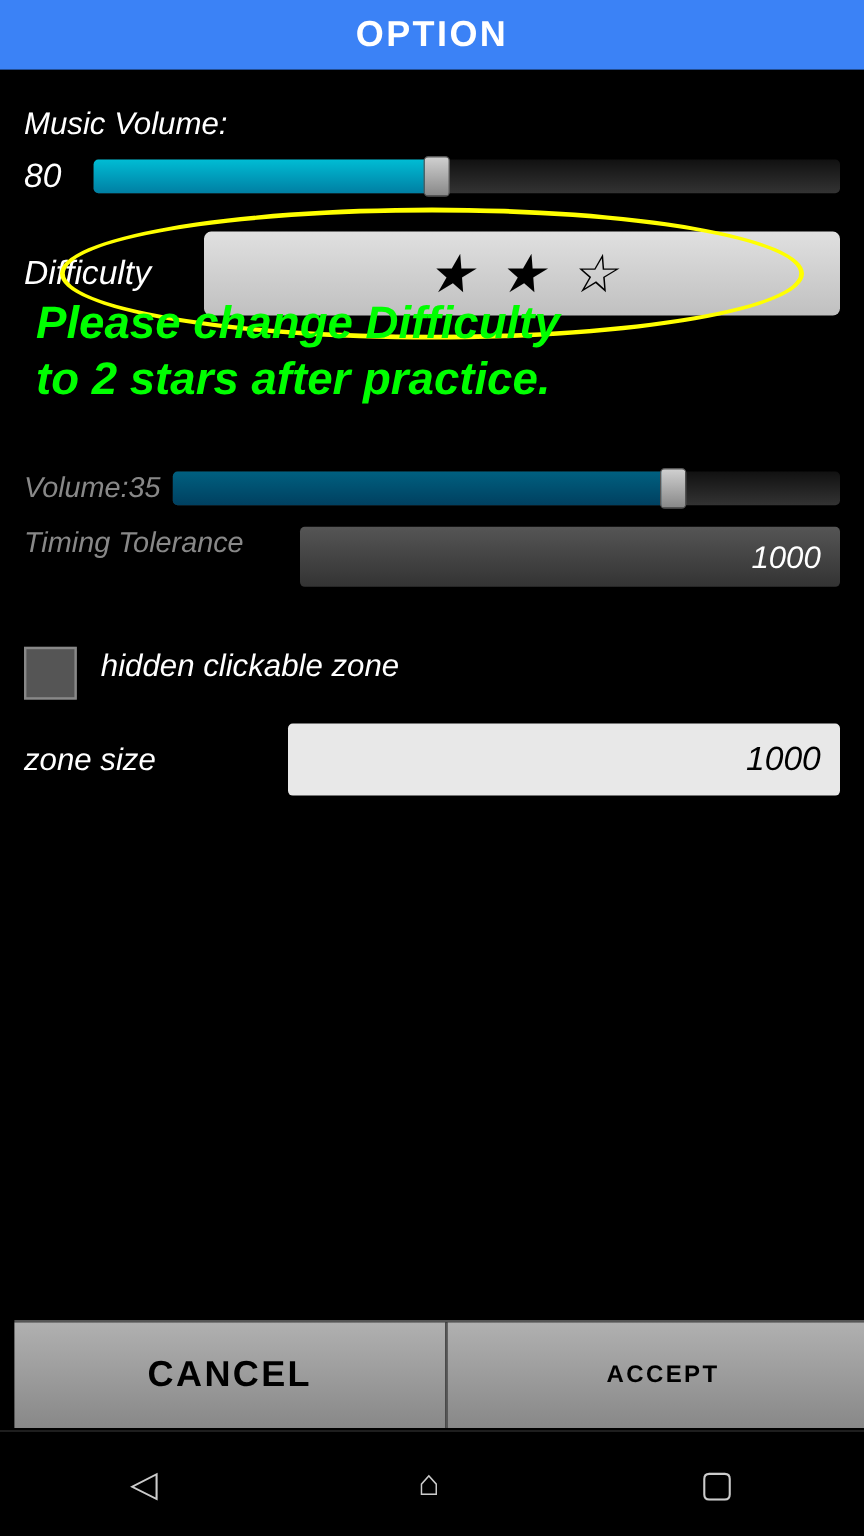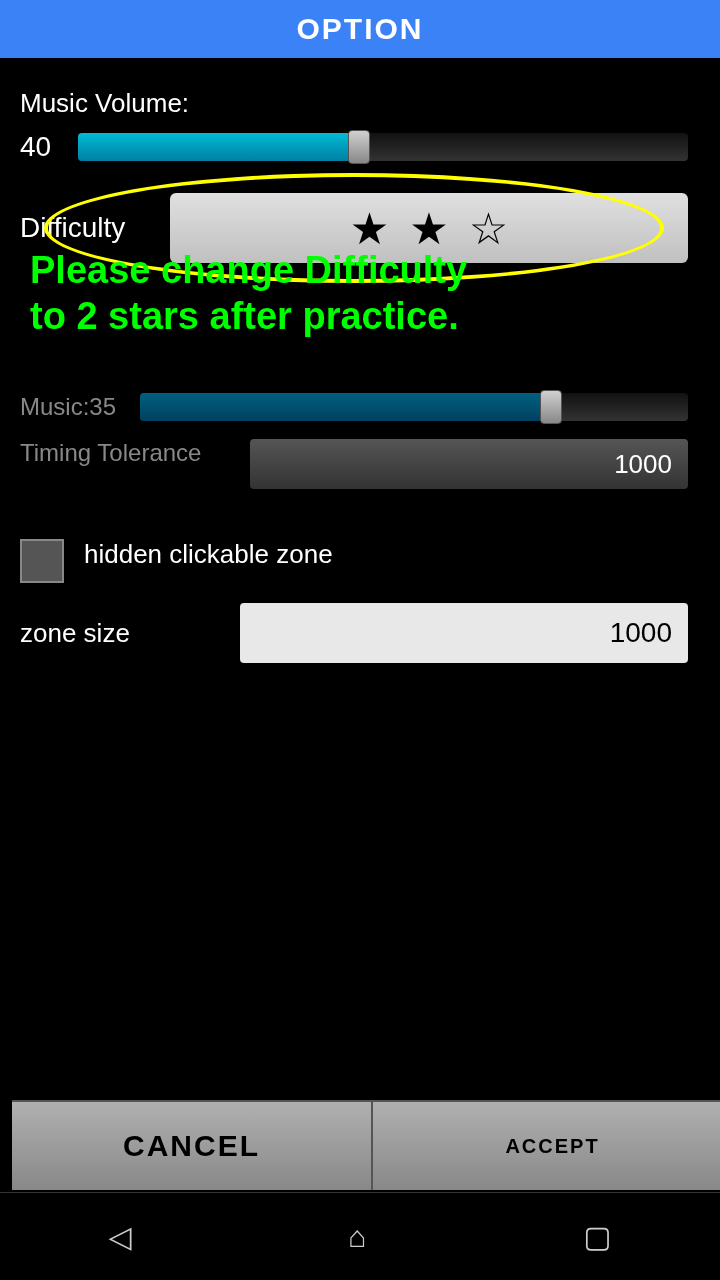--- a/index.html
+++ b/index.html
@@ -25,21 +25,22 @@
     }
     .header-title {
       color: #fff;
       font-size: 30px;
       font-weight: bold;
       letter-spacing: 2px;
     }
 
     
     .content {
-      padding: 30px 32px 0 20px;
+      padding: 30px 20px 0 20px;
+      font-style: italic;
     }
 
     
     .section-label {
       color: #fff;
       font-size: 26px;
       margin-bottom: 12px;
     }
 
     .volume-row {
@@ -336,21 +337,21 @@
 <body>
 
 <div class="header">
   <span class="header-title">OPTION</span>
 </div>
 
 <div class="content">
 
   <div class="section-label">Music Volume:</div>
   <div class="volume-row">
-    <span class="volume-value">40</span>
+    <span class="volume-value">80</span>
     <div class="slider-track">
       <div class="slider-fill"></div>
       <div class="slider-thumb"></div>
     </div>
   </div>
 
   <div class="difficulty-section">
     <div class="difficulty-row">
       <span class="difficulty-label">Difficulty</span>
       <div class="difficulty-box">
@@ -361,21 +362,21 @@
     </div>
 
     <div class="oval-highlight"></div>
 
     <div class="warning-message">
       Please change Difficulty<br>to 2 stars after practice.
     </div>
   </div>
 
   <div class="speed-row" style="margin-top: 130px;">
-    <span class="speed-label">Music:35</span>
+    <span class="speed-label">Volume:35</span>
     <div class="speed-slider-track">
       <div class="speed-slider-fill"></div>
       <div class="speed-slider-thumb"></div>
     </div>
   </div>
 
   <div class="timing-row">
     <span class="timing-label">Timing Tolerance</span>
     <div class="timing-value-box">
       <span class="timing-value">1000</span>

